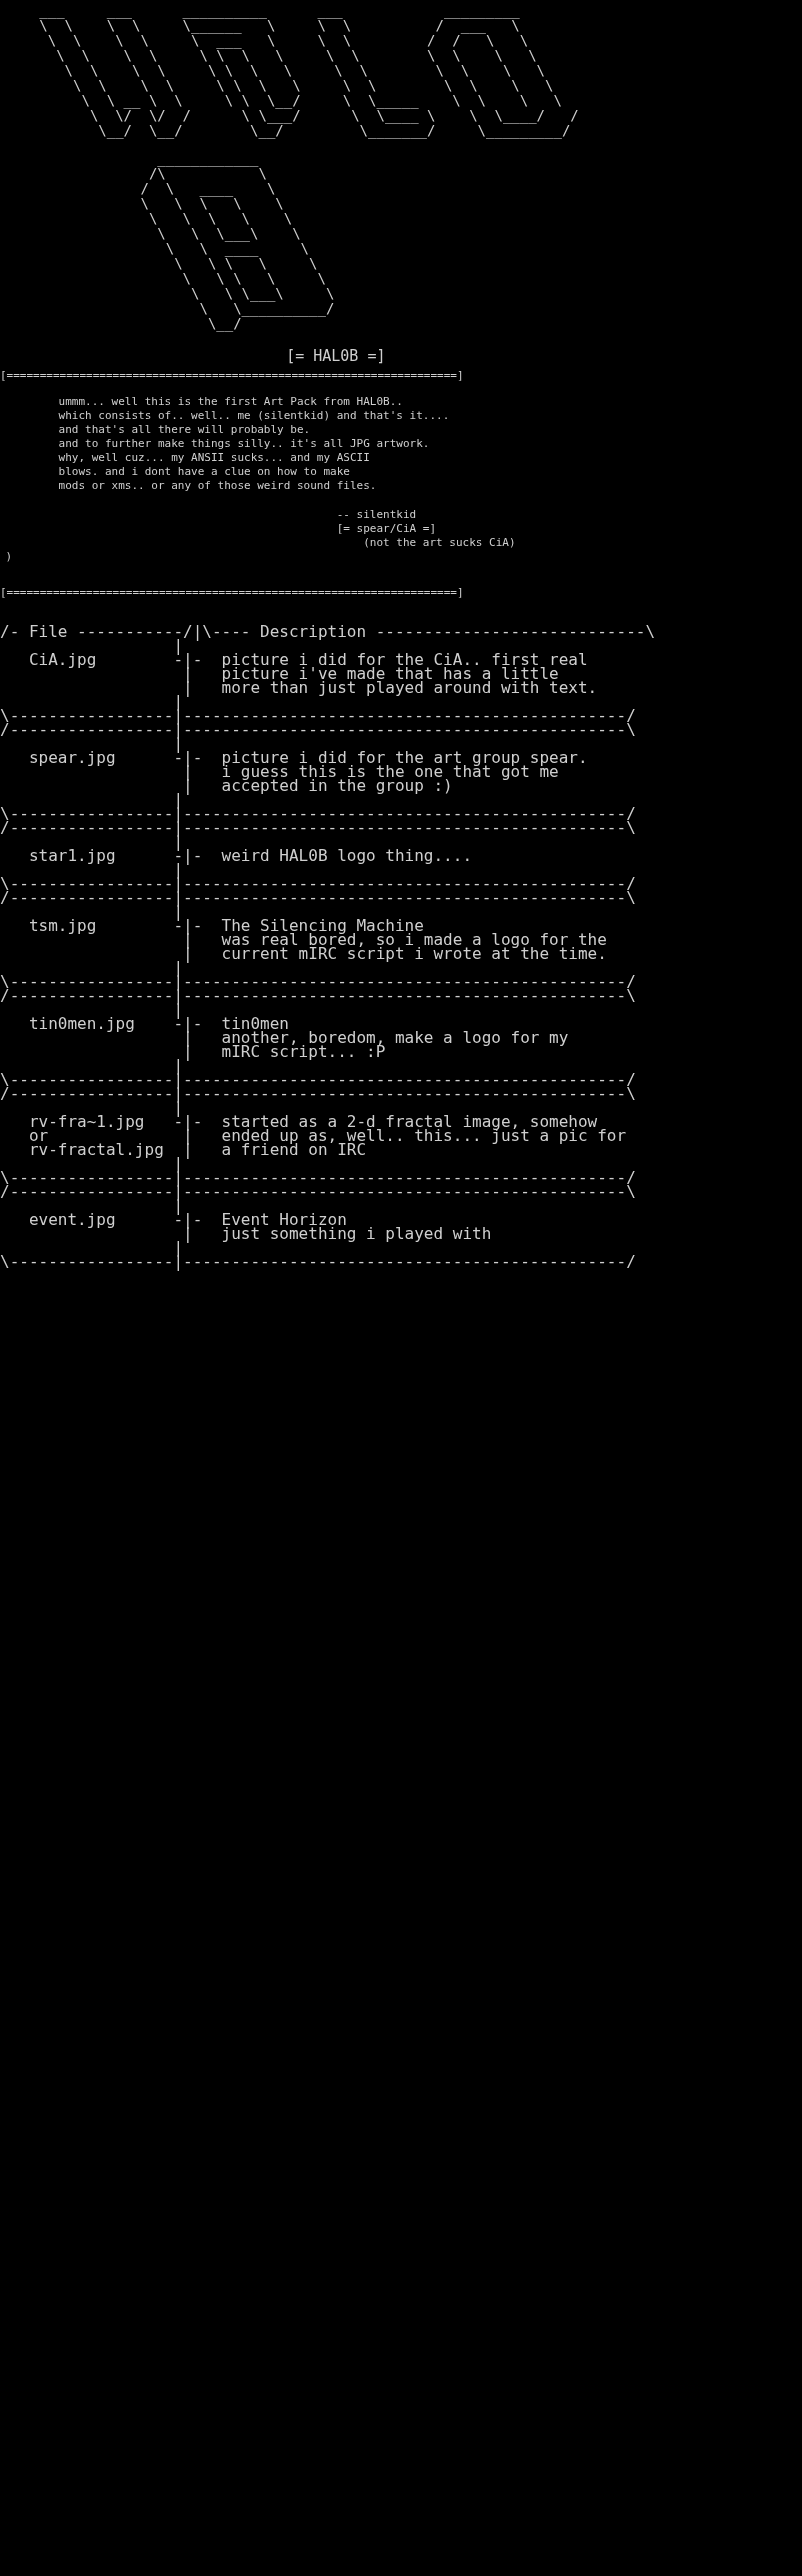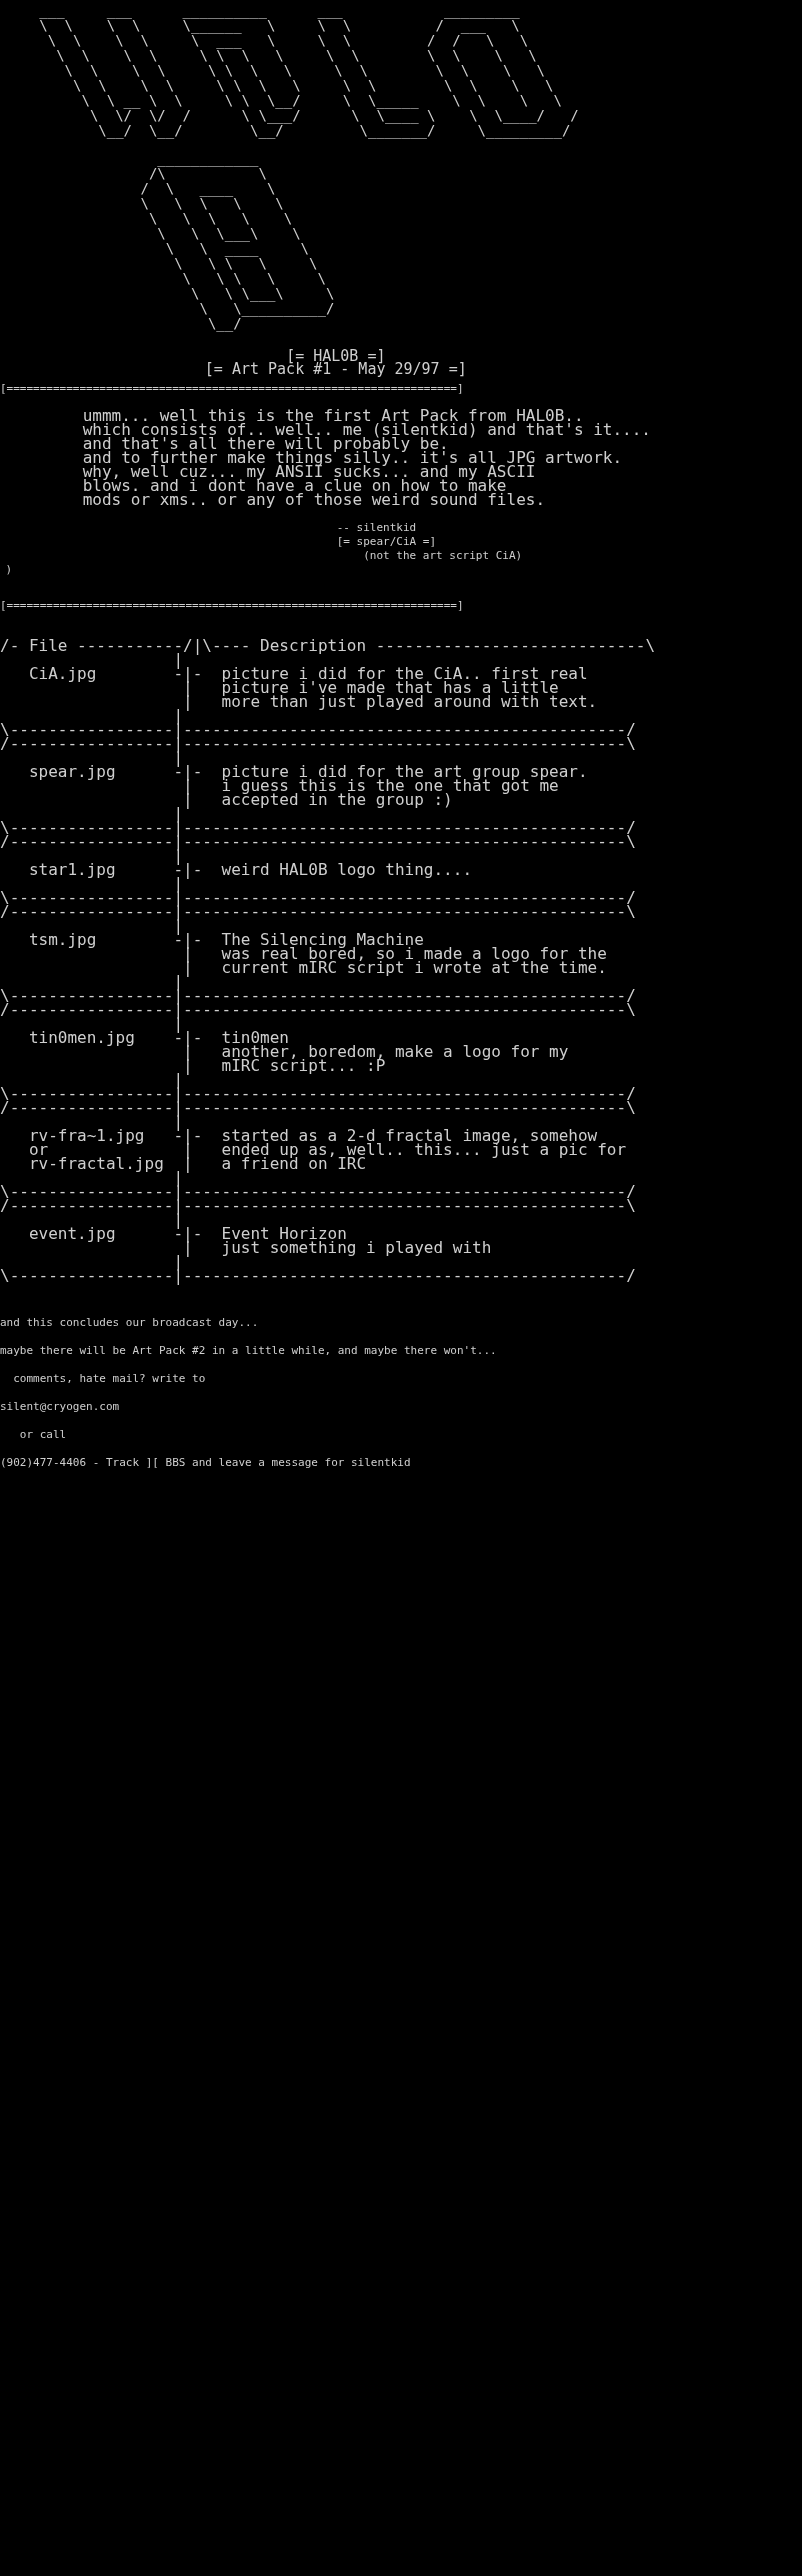--- a/index.html
+++ b/index.html
@@ -48,21 +48,21 @@
     padding-top: 19px;
     padding-left: 5.6px;
   }
   .rule {
     font-size: 11px;
     line-height: 13.4px;
     color: #cfcfcf;
     padding-left: 0px;
   }
   .intro {
-    font-size: 16px;
+    font-size: 11px;
     line-height: 14px;
     color: #cfcfcf;
     padding-top: 13.4px;
     padding-left: 5.6px;
   }
   .signature {
     font-size: 11px;
     line-height: 14px;
     color: #cfcfcf;
     padding-top: 14.5px;
@@ -109,35 +109,34 @@
                  \   \  \   \    \
                   \   \  \___\    \
                    \   \  ____     \
                     \   \ \   \     \
                      \   \ \   \     \
                       \   \ \___\     \
                        \   \__________/
                         \__/</pre>
 
   <pre class="title-block" style="text-align:center;">[= HAL0B =]</pre>
-  <pre class="title-block" style="padding-top:0;text-align:center;">[= Art Pack #1 - May 29/97 =]</pre>
 
   <pre class="rule" style="padding-top:5.6px;">[====================================================================]</pre>
 
   <pre class="intro" id="intro-text">        ummm... well this is the first Art Pack from HAL0B..
         which consists of.. well.. me (silentkid) and that's it....
         and that's all there will probably be.
         and to further make things silly.. it's all JPG artwork.
         why, well cuz... my ANSII sucks... and my ASCII
         blows. and i dont have a clue on how to make
         mods or xms.. or any of those weird sound files.</pre>
 
   <pre class="signature" id="signature-text">                                                  -- silentkid
                                                   [= spear/CiA =]
-                                                      (not the art script CiA)
+                                                      (not the art sucks CiA)
 )</pre>
 
   <pre class="rule2">[====================================================================]</pre>
 
   <pre class="filelist" id="file-table">/- File -----------/|\---- Description ----------------------------\
                   |
    CiA.jpg        -|-  picture i did for the CiA.. first real
                    |   picture i've made that has a little
                    |   more than just played around with text.
                   |
@@ -175,26 +174,15 @@
    rv-fractal.jpg  |   a friend on IRC
                   |
 \-----------------|----------------------------------------------/
 /-----------------|----------------------------------------------\
                   |
    event.jpg      -|-  Event Horizon
                    |   just something i played with
                   |
 \-----------------|----------------------------------------------/</pre>
 
-  <pre class="outro" id="outro-text">and this concludes our broadcast day...
-
-maybe there will be Art Pack #2 in a little while, and maybe there won't...
-
-  comments, hate mail? write to
-
-silent@cryogen.com
-
-   or call
-
-(902)477-4406 - Track ][ BBS and leave a message for silentkid</pre>
 
 </div>
 
 
 </body></html>

